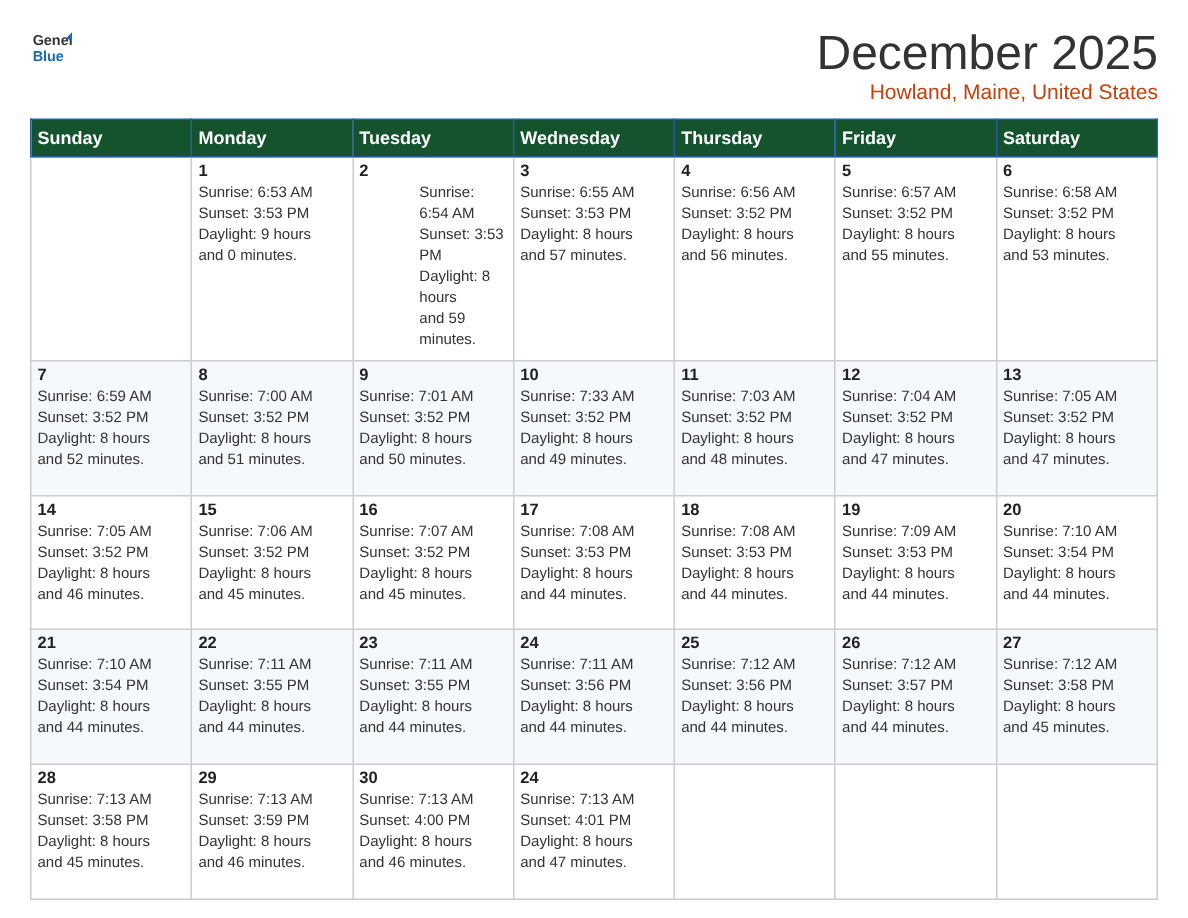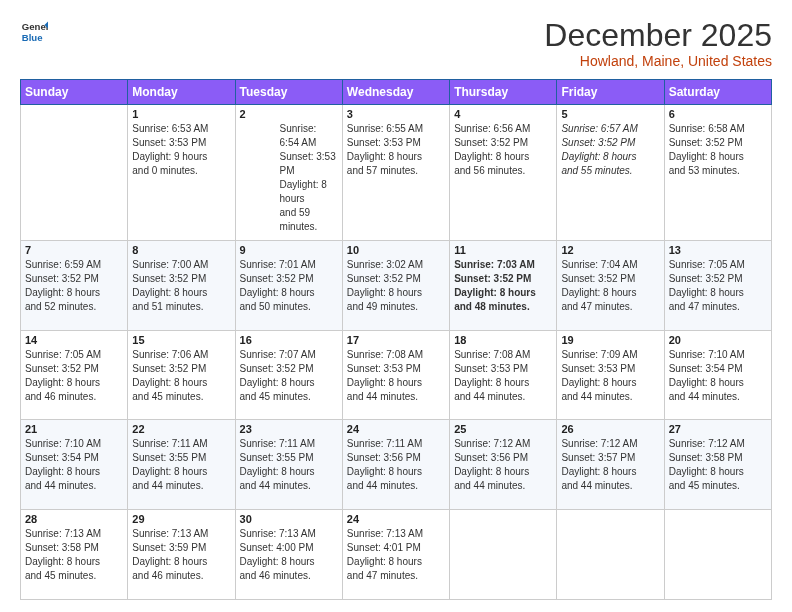--- a/index.html
+++ b/index.html
@@ -46,21 +46,21 @@
       color: #c2410c;
     }
     .calendar {
       border: 1px solid #ccc;
       border-collapse: collapse;
       width: 100%;
       flex: 1;
       table-layout: fixed;
     }
     .calendar th {
-      background-color: #8b5cf6;
+      background-color: #14532d;
       color: #fff;
       font-size: 12px;
       font-weight: bold;
       padding: 5px 4px;
       border: 1px solid #2060a0;
       text-align: left;
     }
     .calendar td {
       border: 1px solid #ccc;
       vertical-align: top;
@@ -149,21 +149,21 @@
           </td>
           <td>
             <span class="day-number">4</span>
             <div class="day-info" style="white-space: pre-line;">Sunrise: 6:56 AM
 Sunset: 3:52 PM
 Daylight: 8 hours
 and 56 minutes.</div>
           </td>
           <td>
             <span class="day-number">5</span>
-            <div class="day-info" style="white-space: pre-line; font-style: italic;">Sunrise: 6:57 AM
+            <div class="day-info" style="white-space: pre-line;">Sunrise: 6:57 AM
 Sunset: 3:52 PM
 Daylight: 8 hours
 and 55 minutes.</div>
           </td>
           <td>
             <span class="day-number">6</span>
             <div class="day-info" style="white-space: pre-line;">Sunrise: 6:58 AM
 Sunset: 3:52 PM
 Daylight: 8 hours
 and 53 minutes.</div>
@@ -186,28 +186,28 @@
           </td>
           <td>
             <span class="day-number">9</span>
             <div class="day-info" style="white-space: pre-line;">Sunrise: 7:01 AM
 Sunset: 3:52 PM
 Daylight: 8 hours
 and 50 minutes.</div>
           </td>
           <td>
             <span class="day-number">10</span>
-            <div class="day-info" style="white-space: pre-line;">Sunrise: 3:02 AM
+            <div class="day-info" style="white-space: pre-line;">Sunrise: 7:33 AM
 Sunset: 3:52 PM
 Daylight: 8 hours
 and 49 minutes.</div>
           </td>
           <td>
             <span class="day-number">11</span>
-            <div class="day-info" style="white-space: pre-line; font-weight: bold;">Sunrise: 7:03 AM
+            <div class="day-info" style="white-space: pre-line;">Sunrise: 7:03 AM
 Sunset: 3:52 PM
 Daylight: 8 hours
 and 48 minutes.</div>
           </td>
           <td>
             <span class="day-number">12</span>
             <div class="day-info" style="white-space: pre-line;">Sunrise: 7:04 AM
 Sunset: 3:52 PM
 Daylight: 8 hours
 and 47 minutes.</div>

